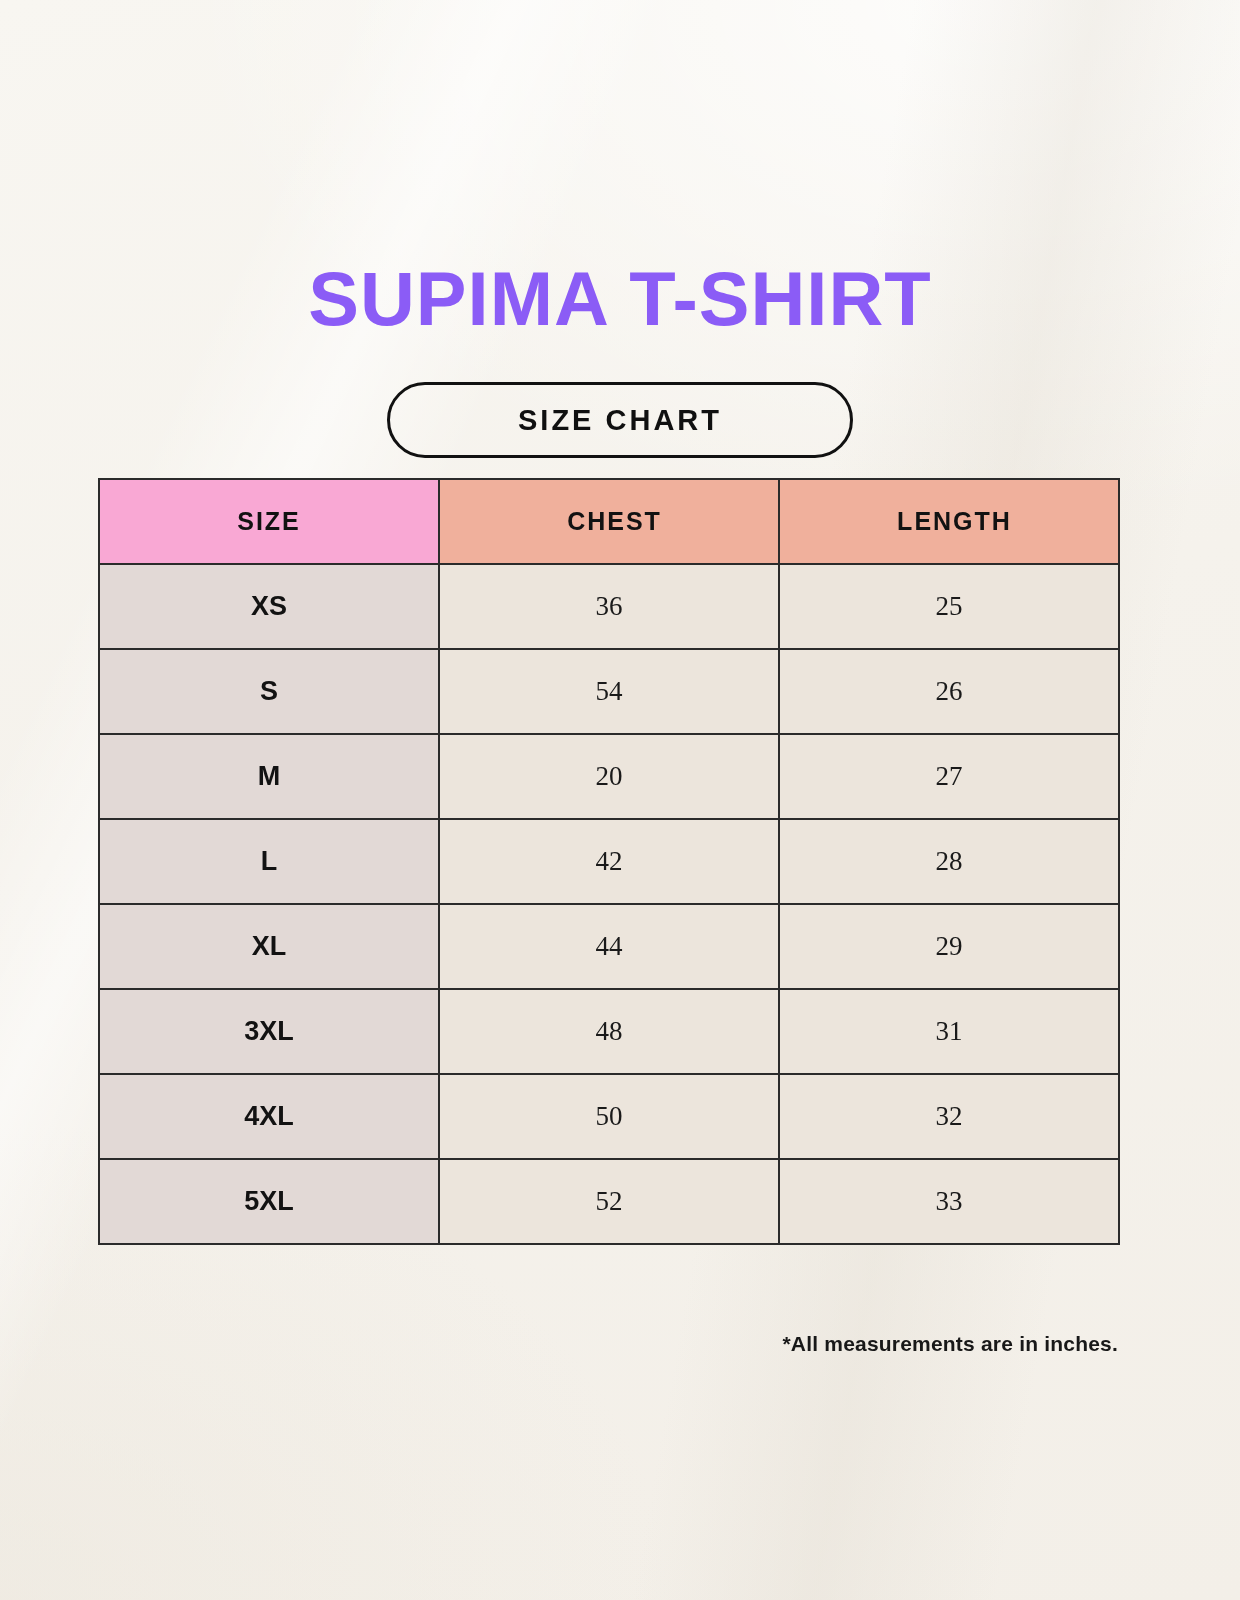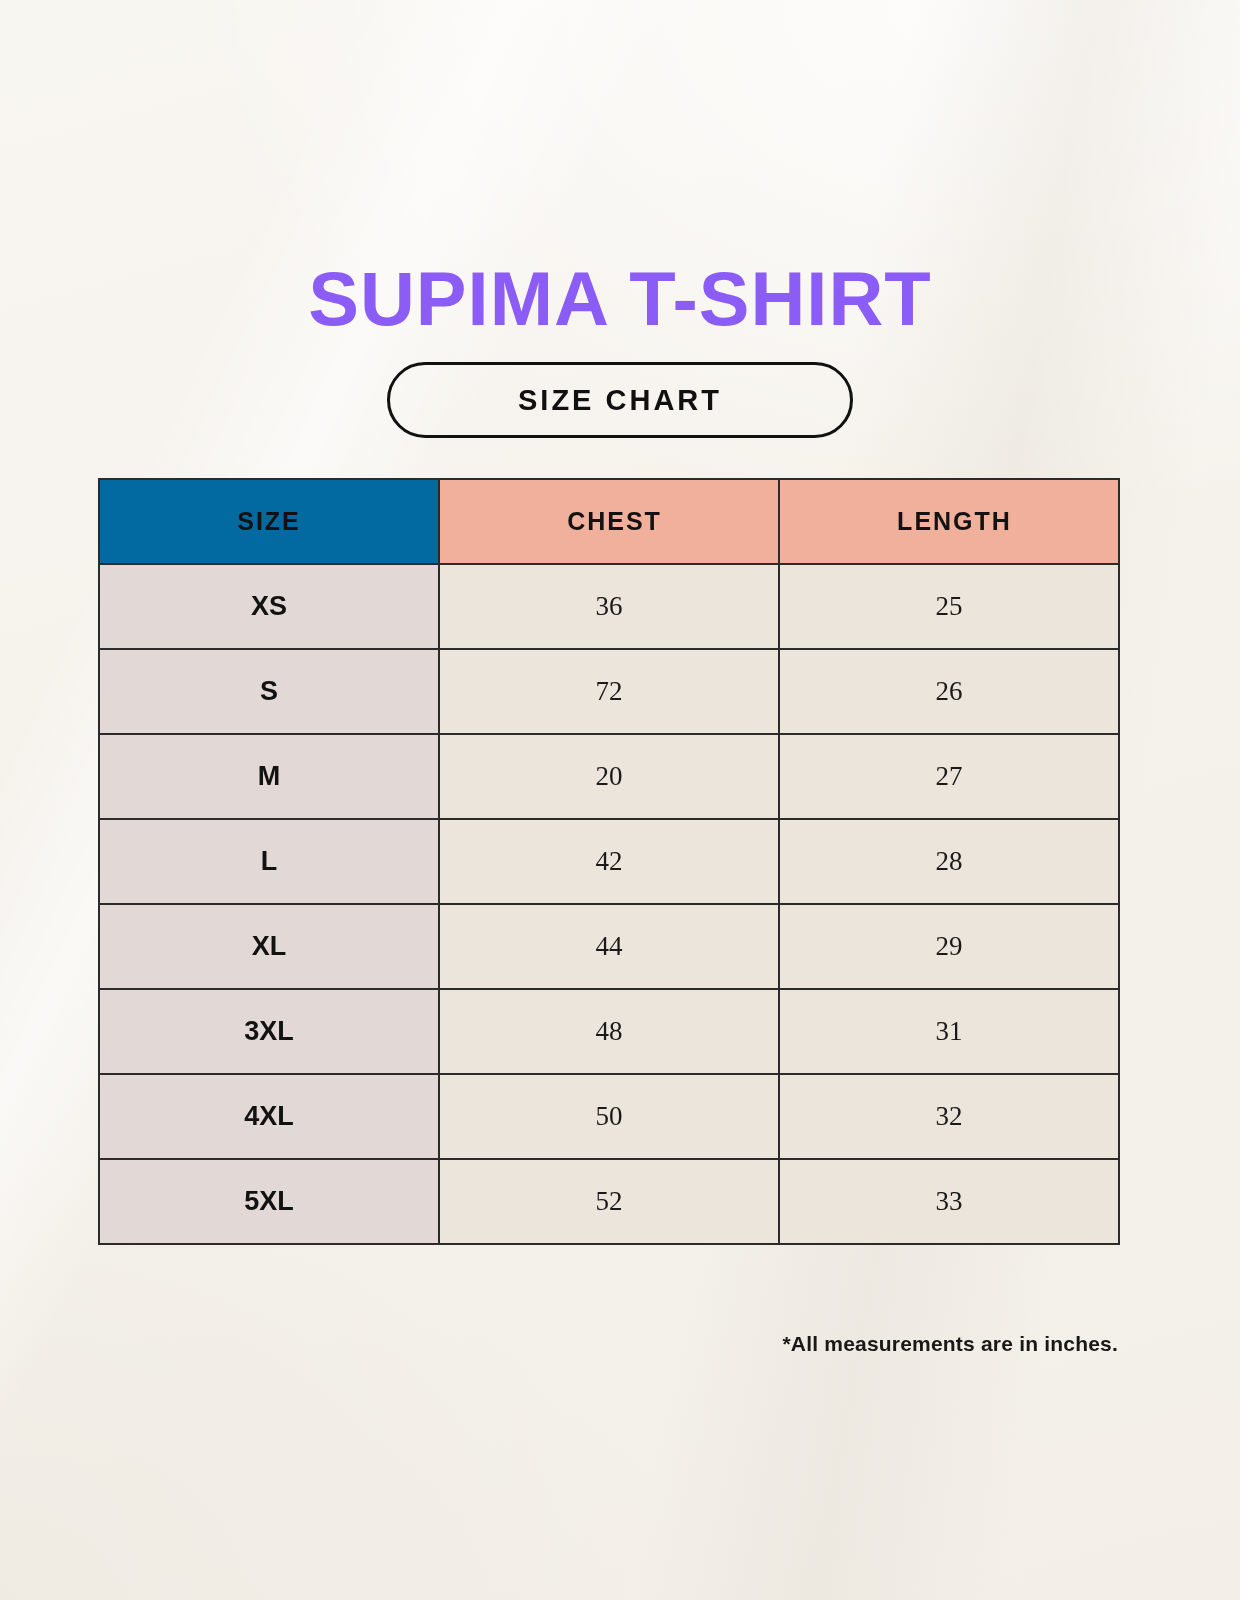--- a/index.html
+++ b/index.html
@@ -49,21 +49,21 @@
     text-align: center;
     font-size: 76px;
     font-weight: 700;
     letter-spacing: 1px;
     line-height: 1;
     color: #8b5cf6;
   }
 
   .badge {
     position: absolute;
-    top: 362px;
+    top: 382px;
     left: 50%;
     transform: translateX(-50%);
     width: 466px;
     height: 76px;
     border: 3px solid #111111;
     border-radius: 38px;
     display: flex;
     align-items: center;
     justify-content: center;
     background: transparent;
@@ -93,21 +93,21 @@
   table.size-chart col.c-length { width: 340px; }
 
   table.size-chart th,
   table.size-chart td {
     border: 2px solid #2b2b2b;
     text-align: center;
     height: 85px;
     box-sizing: border-box;
   }
   th.head-size {
-    background: #0369a1;
+    background: #f9a8d4;
     font-size: 25px;
     font-weight: 700;
     letter-spacing: 2px;
     color: #121212;
   }
   th.head-measure {
     background: #f0b09c;
     font-size: 25px;
     font-weight: 700;
     letter-spacing: 2px;
@@ -167,21 +167,21 @@
         </tr>
       </thead>
       <tbody>
         <tr>
           <td class="cell-size">XS</td>
           <td class="cell-value">36</td>
           <td class="cell-value">25</td>
         </tr>
         <tr>
           <td class="cell-size">S</td>
-          <td class="cell-value">72</td>
+          <td class="cell-value">54</td>
           <td class="cell-value">26</td>
         </tr>
         <tr>
           <td class="cell-size">M</td>
           <td class="cell-value">20</td>
           <td class="cell-value">27</td>
         </tr>
         <tr>
           <td class="cell-size">L</td>
           <td class="cell-value">42</td>

